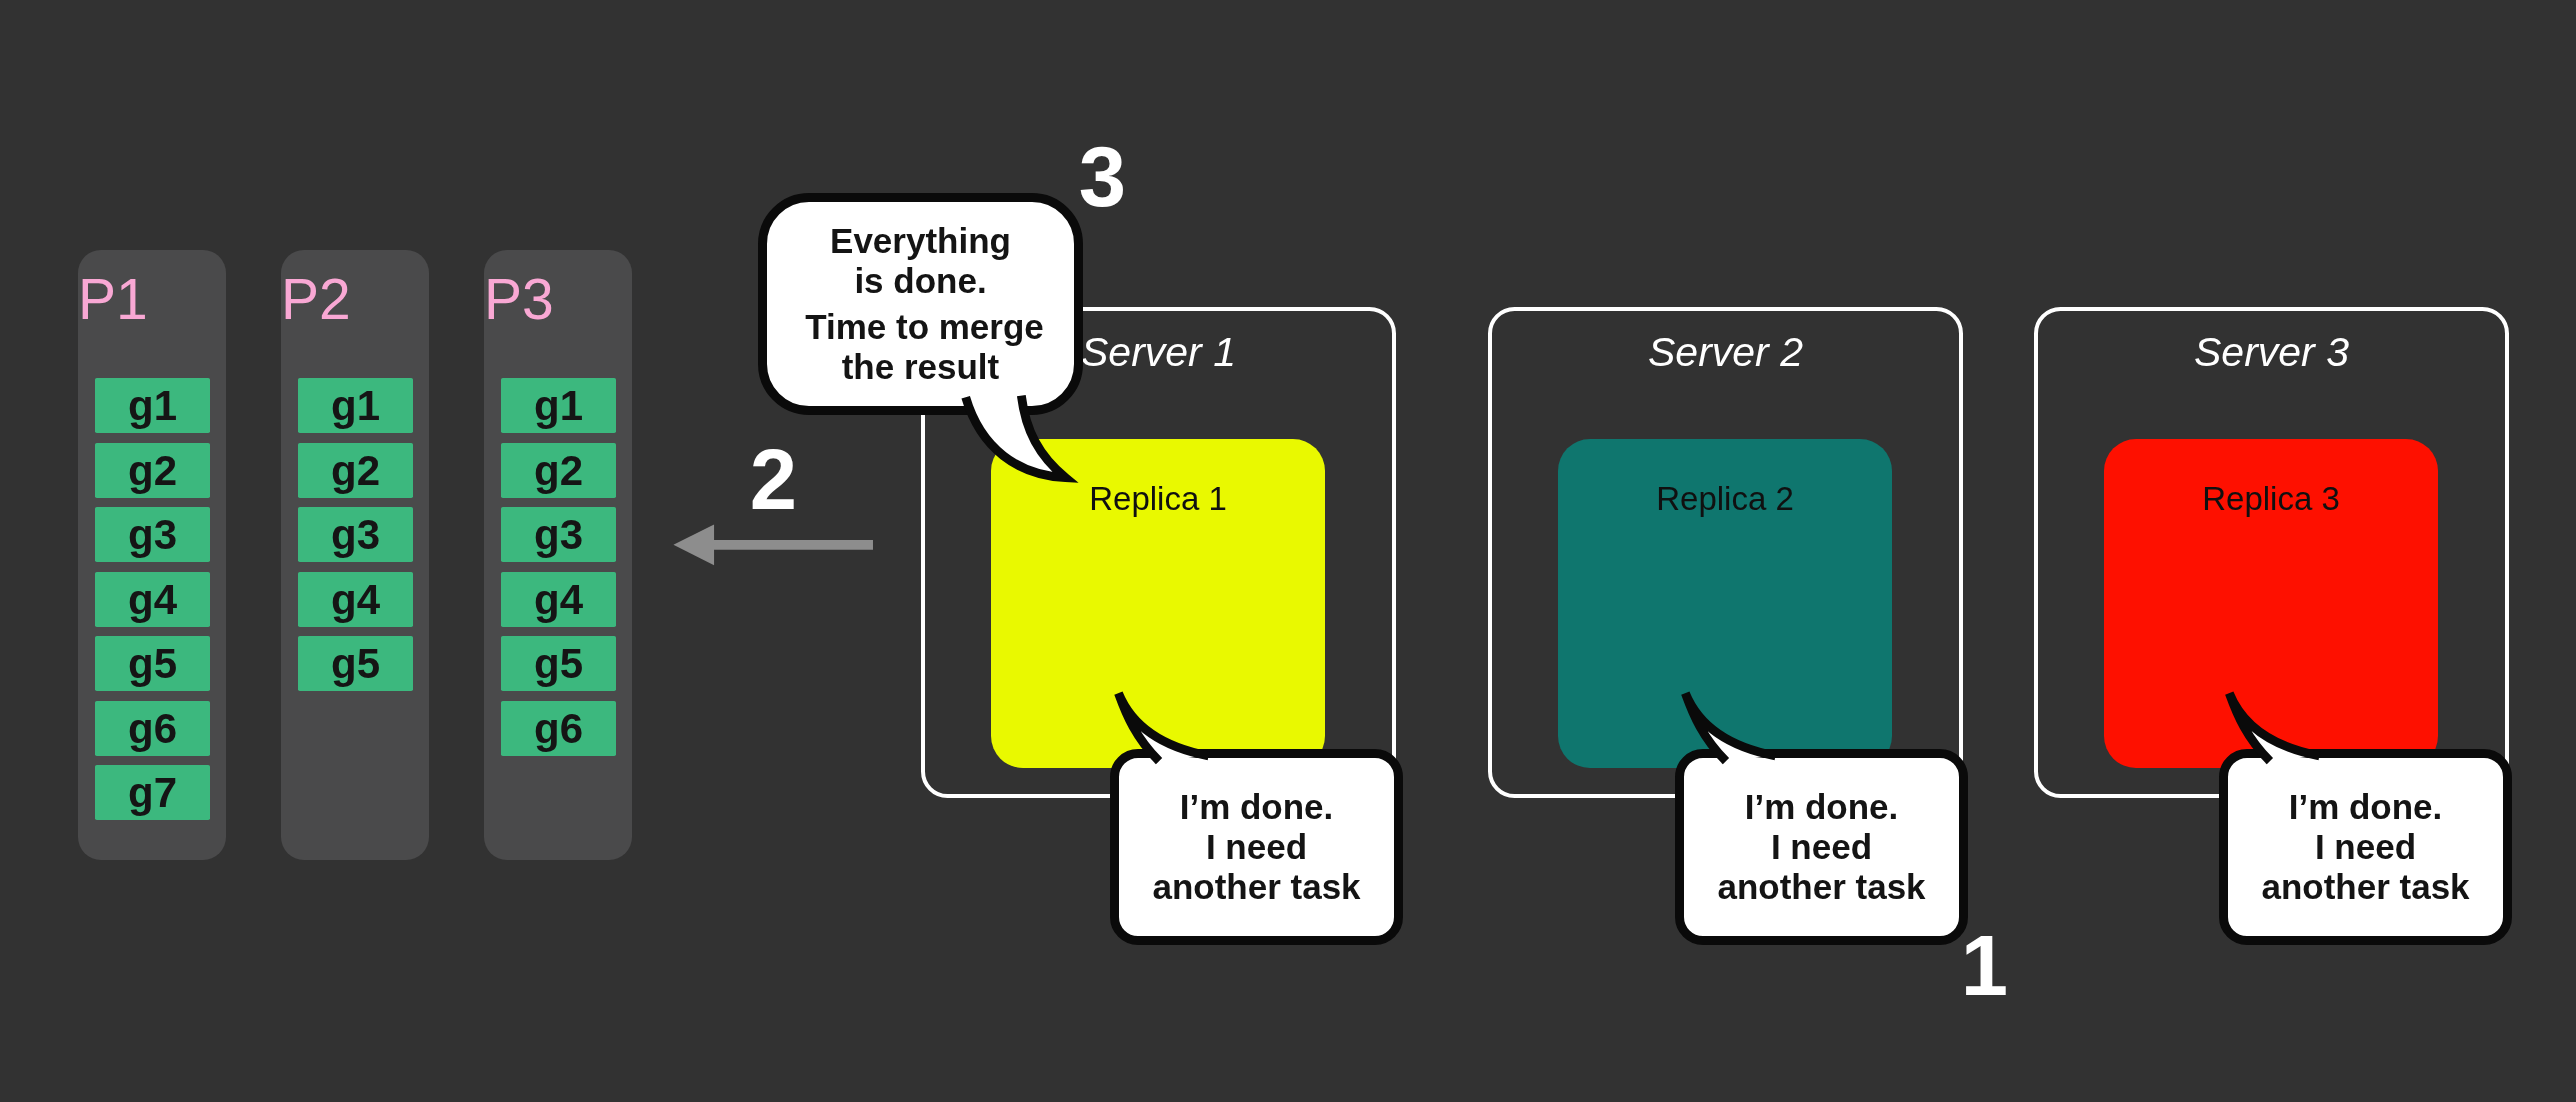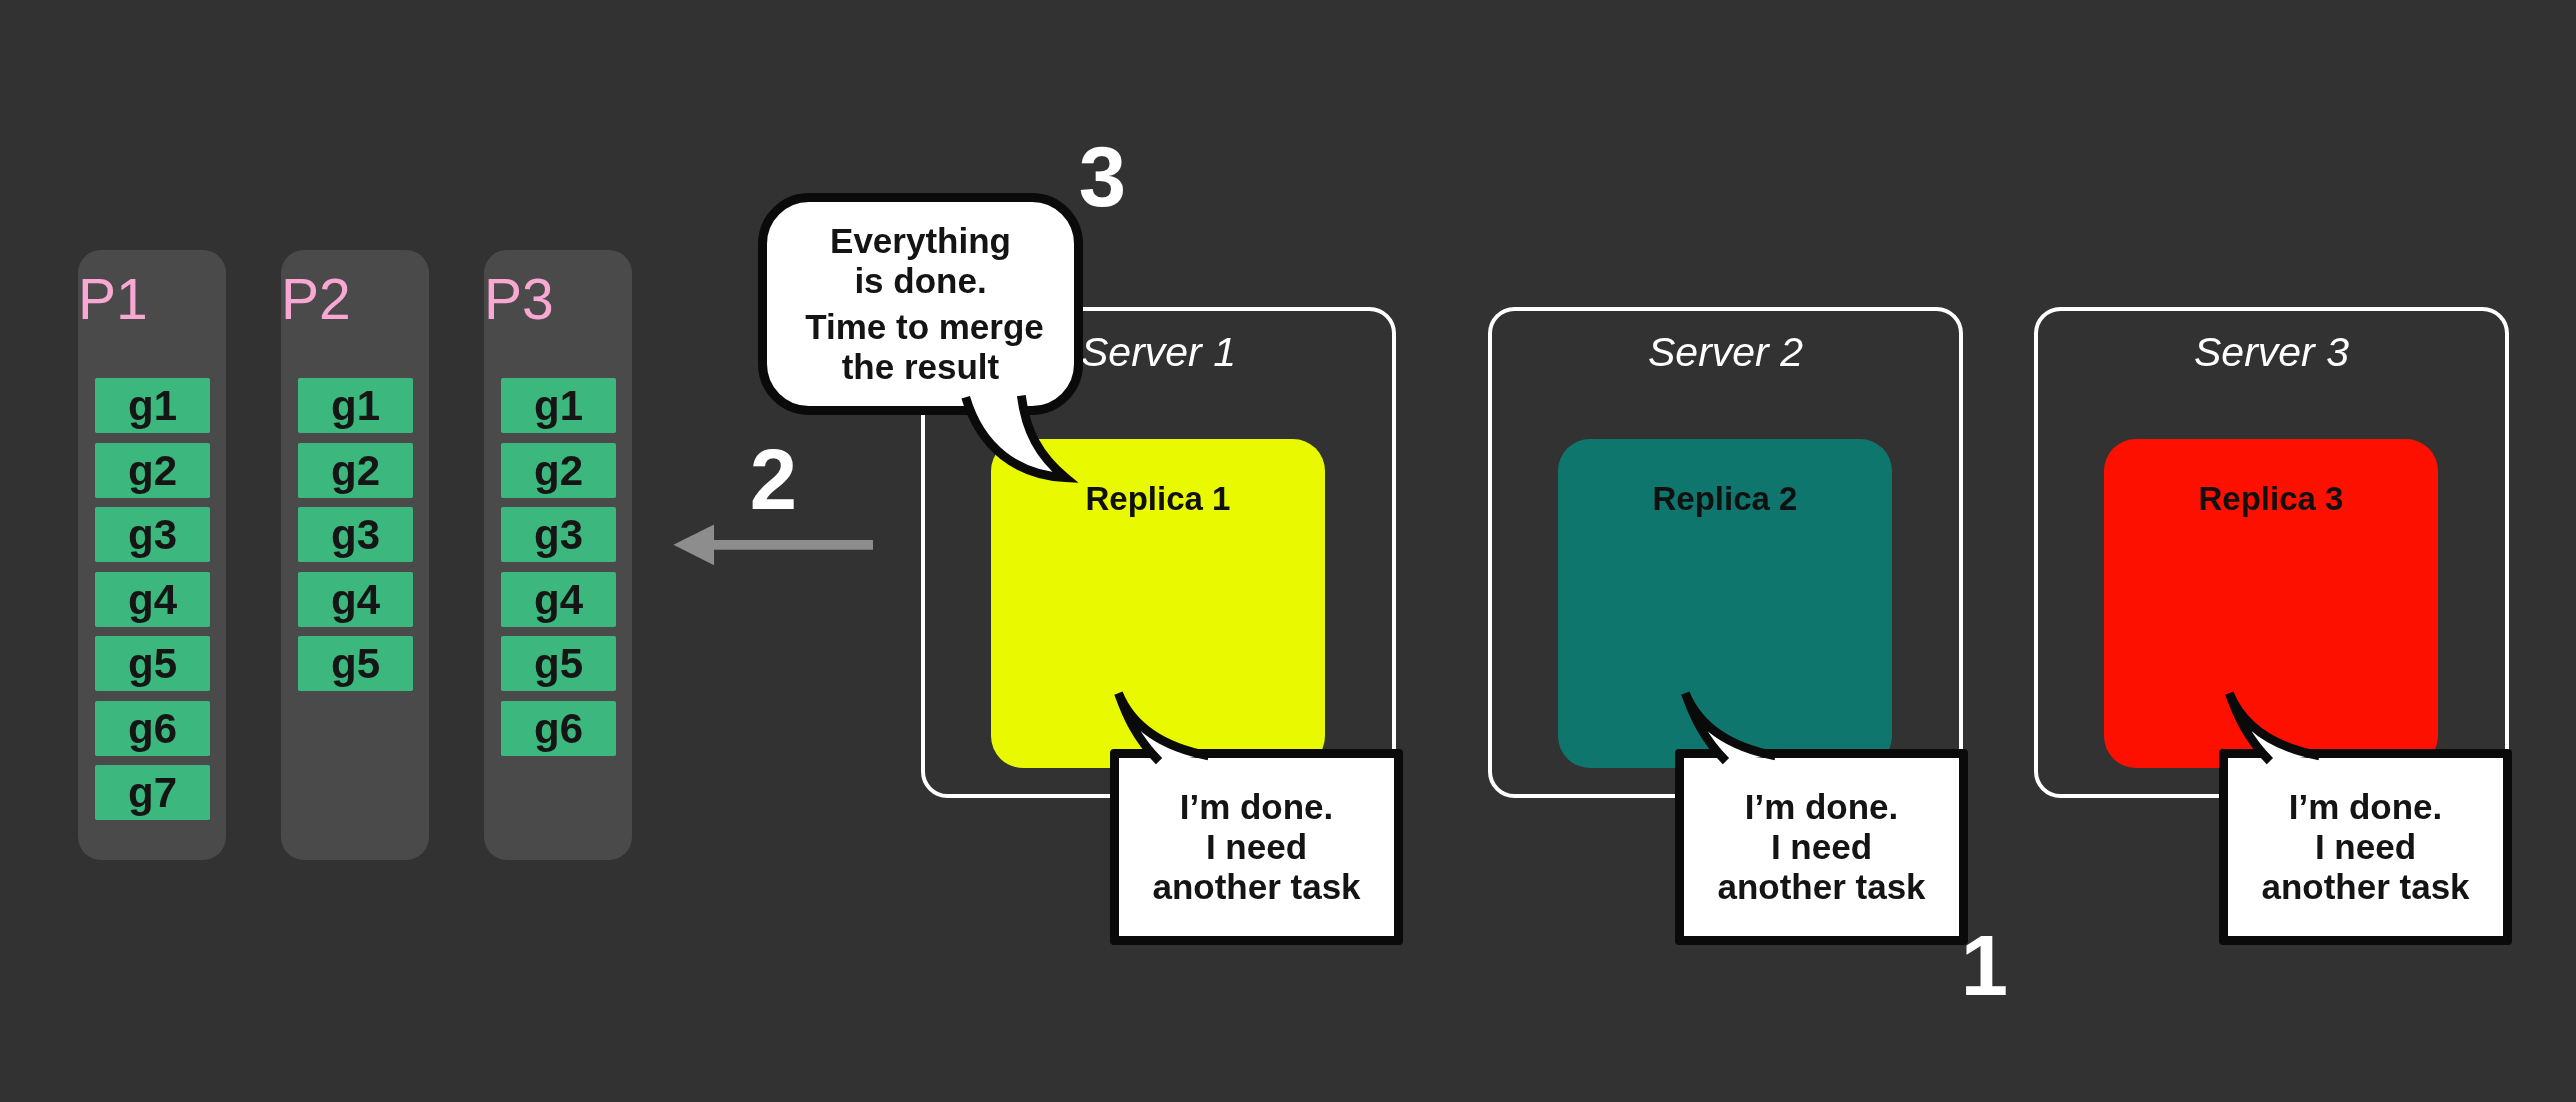--- a/index.html
+++ b/index.html
@@ -14,28 +14,28 @@
         display:flex;align-items:center;justify-content:center;
         font-size:42px;font-weight:bold;color:#151515;}
 
   
   .server{position:absolute;top:307px;width:475px;height:491px;box-sizing:border-box;
           border:4.4px solid #ffffff;border-radius:26.5px;}
   .stitle{position:absolute;top:18px;left:0;right:0;text-align:center;
           color:#ffffff;font-size:41px;font-weight:500;font-style:italic;}
   .replica{position:absolute;left:66px;top:128px;width:334px;height:329px;border-radius:32px;}
   .rlabel{position:absolute;top:41px;left:0;right:0;text-align:center;
-          font-size:33px;font-weight:bold;color:#101010;}
+          font-size:33px;font-weight:normal;color:#101010;}
 
   
   .bubble{position:absolute;box-sizing:border-box;background:#ffffff;border:9.7px solid #0a0a0a;
           display:flex;flex-direction:column;align-items:center;justify-content:center;
           color:#141414;font-weight:bold;font-size:35px;line-height:40px;}
   .bubble-merge{left:758px;top:193px;width:325px;height:222px;border-radius:51px;}
-  .bubble-done{top:749px;width:293px;height:196px;border-radius:4px;}
+  .bubble-done{top:749px;width:293px;height:196px;border-radius:28px;}
   .bd1{left:1110px}.bd2{left:1675px}.bd3{left:2219px}
   .gap-top{margin-top:5.3px;margin-left:8px;}
 
   
   .step{position:absolute;width:97px;text-align:center;color:#ffffff;
         font-size:85px;font-weight:bold;line-height:1;}
   .step-3{left:1054px;top:134px}
   .step-2{left:725px;top:437px}
   .step-1{left:1936px;top:923px}
 

